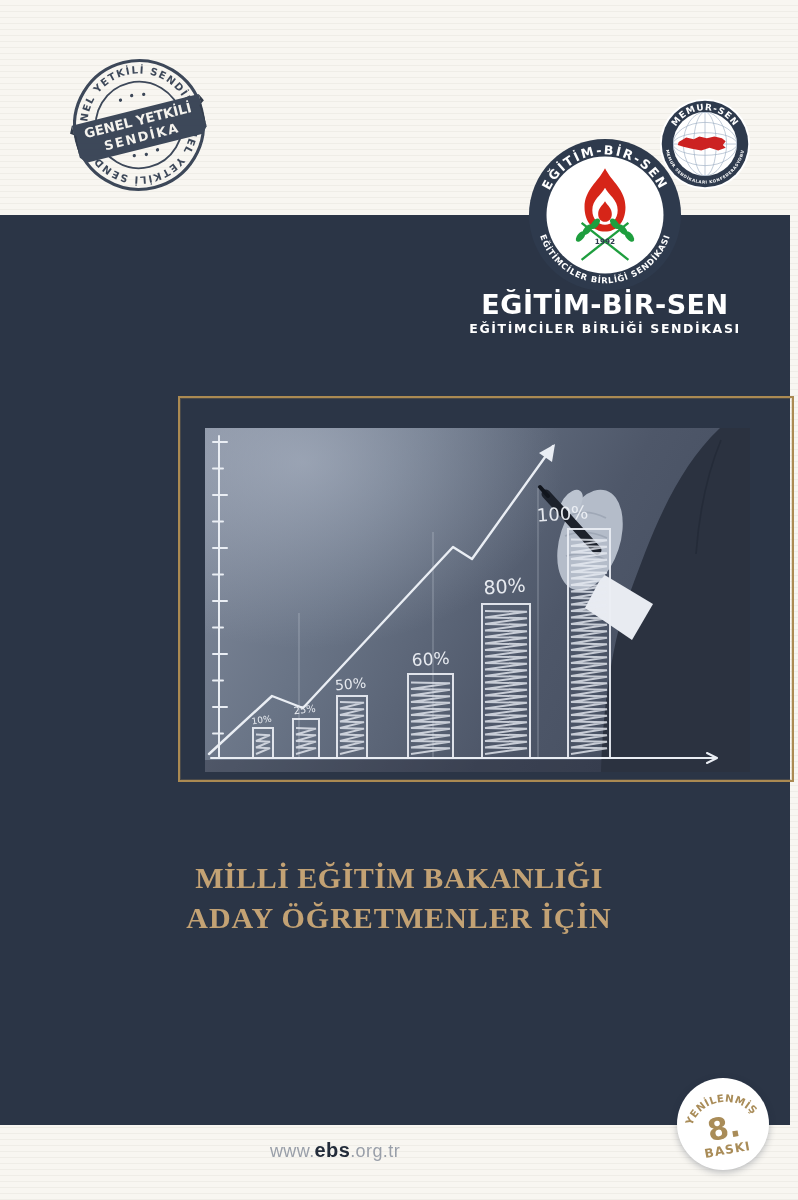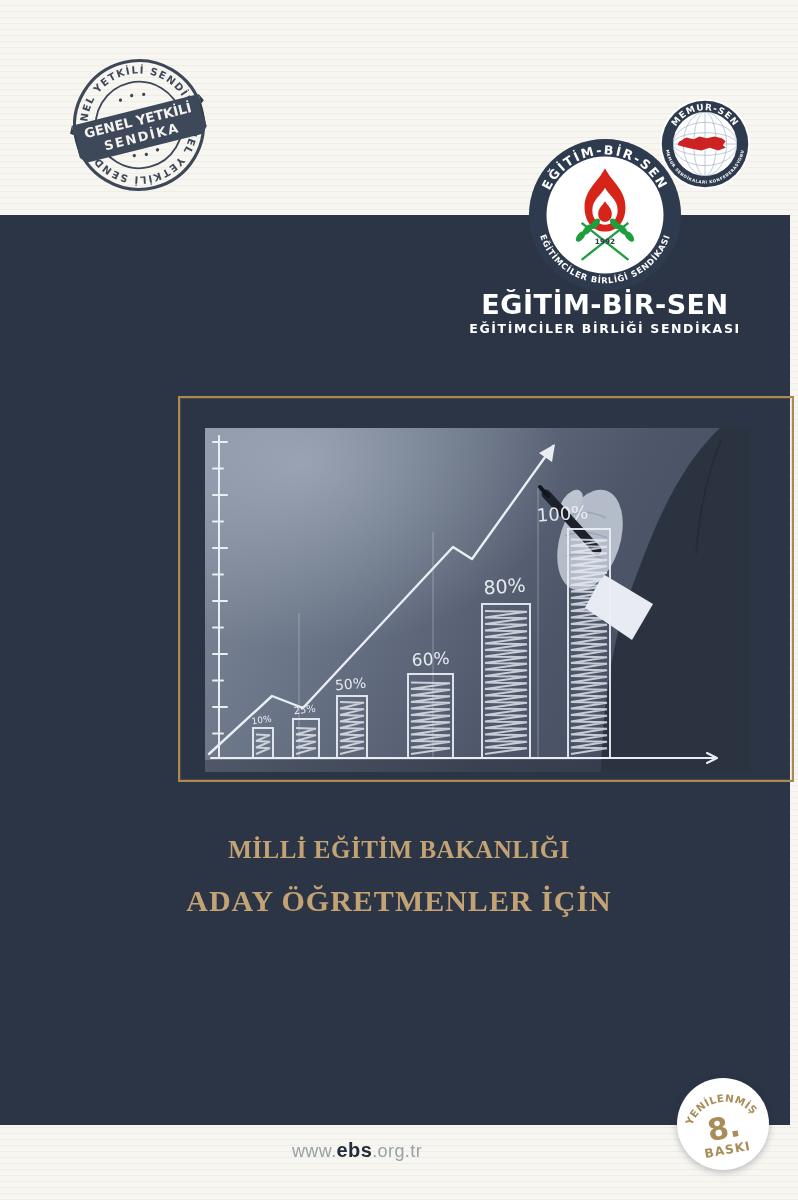--- a/index.html
+++ b/index.html
@@ -30,28 +30,28 @@
     background:
       radial-gradient(420px 300px at 18% 10%,rgba(190,199,214,.5),rgba(190,199,214,0) 62%),
       linear-gradient(118deg,#828b9c 0%,#697486 30%,#4e5769 62%,#414a5c 100%);}
   .photo svg{position:absolute;left:0;top:0;width:100%;height:100%;}
   .sketch{stroke:#eaeef4;fill:none;stroke-linecap:round;stroke-linejoin:round;}
   .bar-outline{stroke:#eaeef4;stroke-width:2;fill:none;opacity:.92;}
   .scribble{stroke:#e7ebf2;stroke-width:2;fill:none;opacity:.8;}
   .pct{fill:#eef1f6;font-family:"DejaVu Sans",sans-serif;opacity:.95;}
   
   .titleblock{position:absolute;left:0;top:836px;width:798px;text-align:center;color:#c3a274;font-family:"Liberation Serif",serif;}
-  .titleblock .kicker{font-size:25px;font-weight:600;letter-spacing:.5px;}
-  .titleblock .main{font-size:30px;font-weight:700;letter-spacing:1px;line-height:40px;margin-top:17px;}
+  .titleblock .kicker{font-size:30px;font-weight:600;letter-spacing:.5px;margin-top:25px;}
+  .titleblock .main{font-size:30px;font-weight:700;letter-spacing:1px;line-height:40px;margin-top:3px;}
   
   .badge{position:absolute;left:677px;top:1078px;width:92px;height:92px;border-radius:50%;background:#fff;
     box-shadow:0 2px 7px rgba(30,40,60,.3);}
   .badge svg{width:100%;height:100%;}
   
-  .footer{position:absolute;left:0;top:1139px;width:670px;text-align:center;font-size:18px;color:#999fa9;letter-spacing:.4px;padding-left:22px;}
+  .footer{position:absolute;left:0;top:1139px;width:670px;text-align:center;font-size:18px;color:#999fa9;letter-spacing:.4px;}
   .footer .b{font-weight:bold;color:#232c3a;font-size:20px;}
 </style>
 </head>
 <body>
 
 <div class="cover">
 
   <div class="panel"></div>
 
   <div class="stamp">

